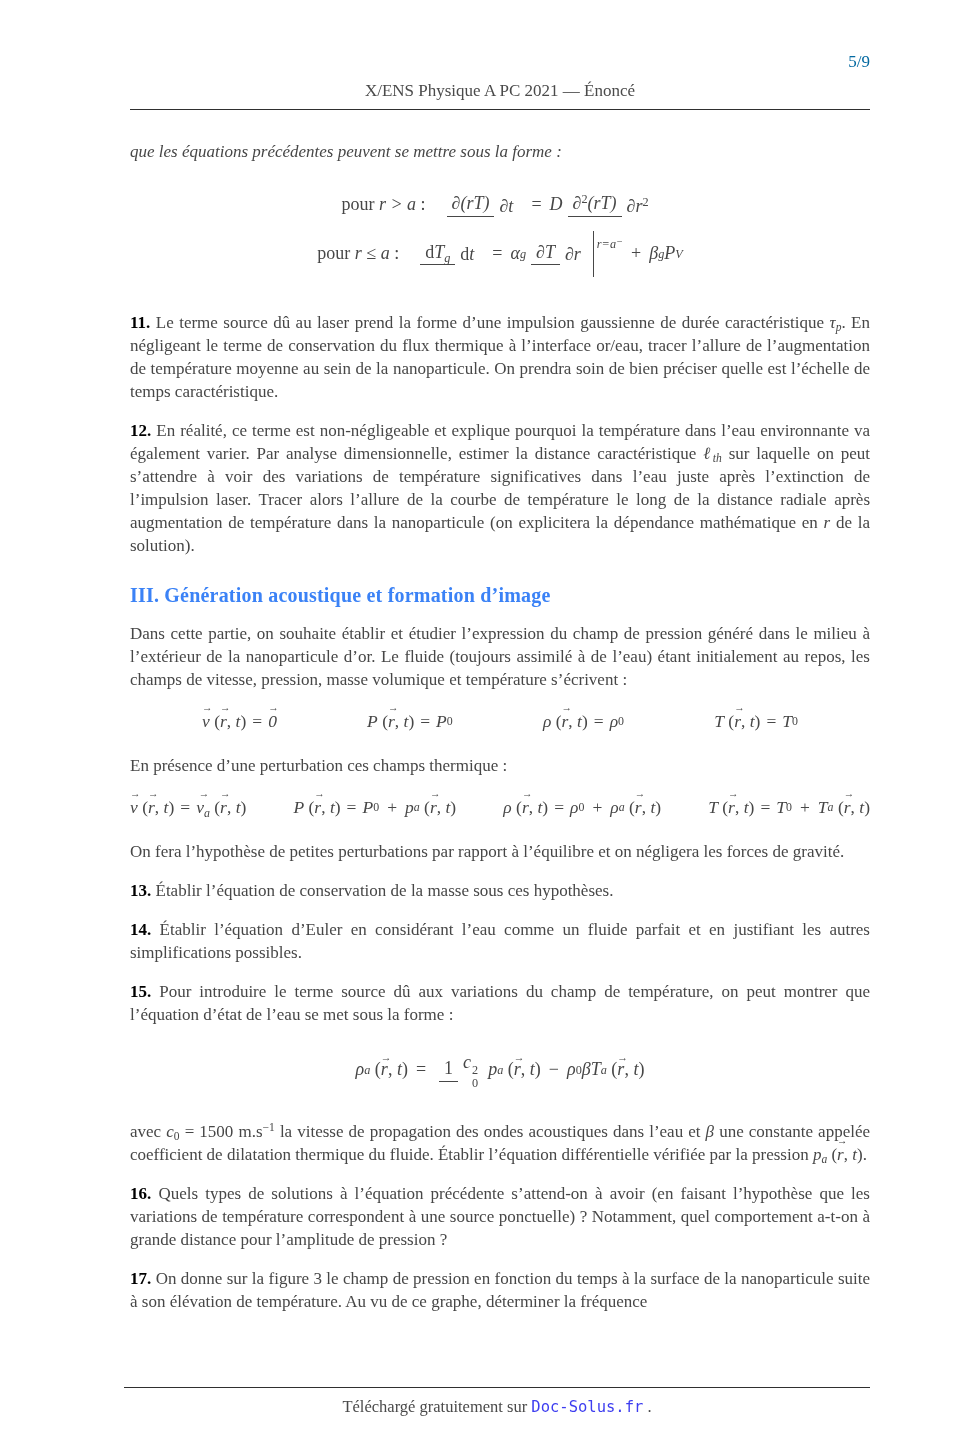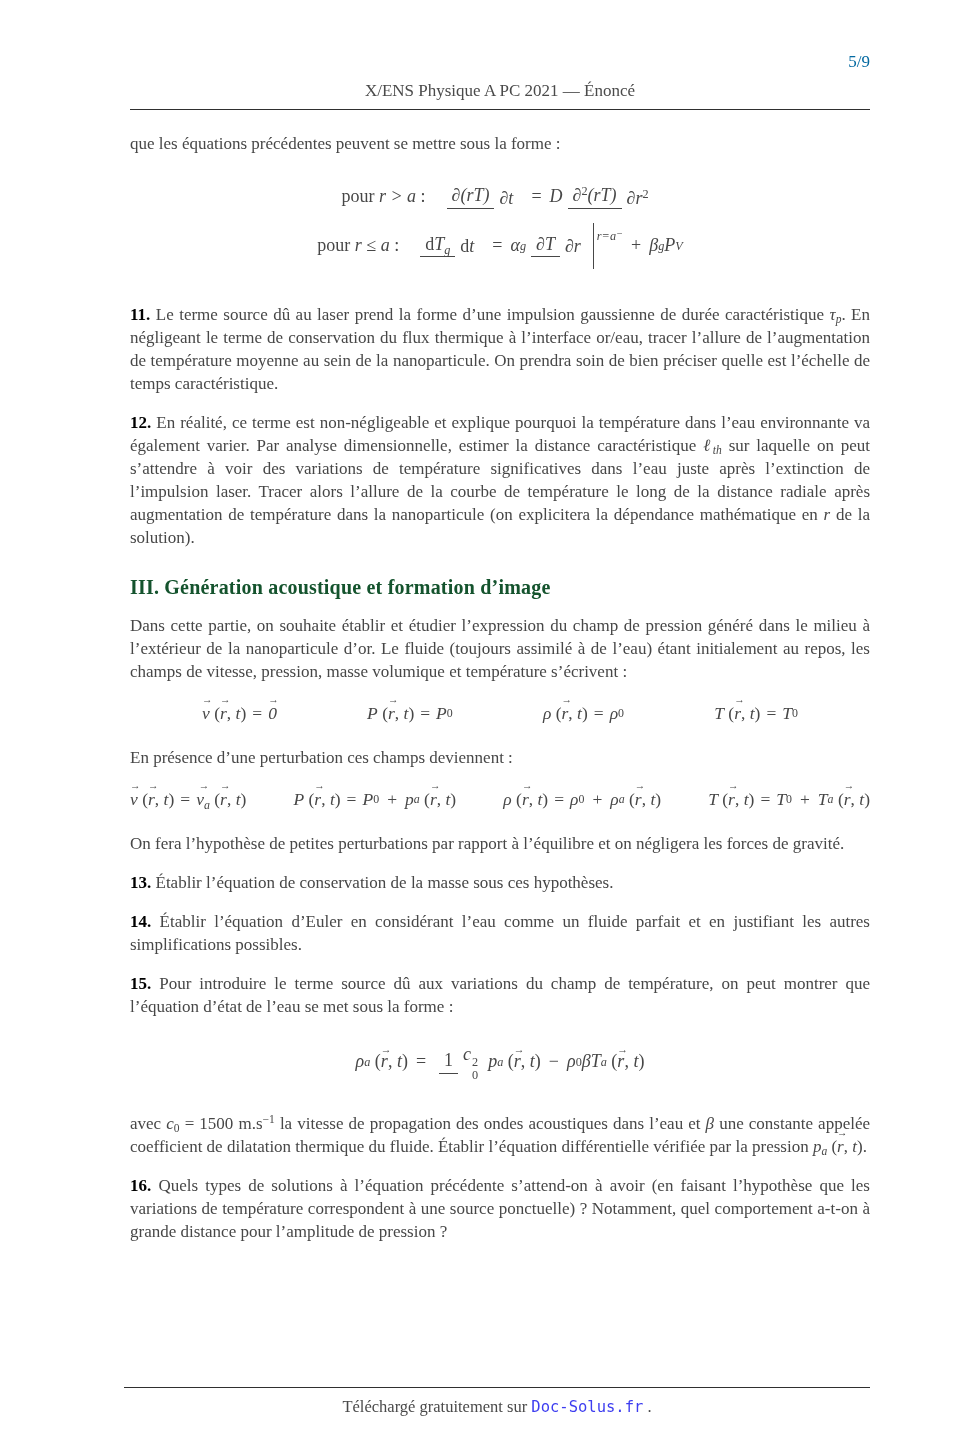--- a/index.html
+++ b/index.html
@@ -10,24 +10,24 @@
     color:#474747; font-size:17px;
   }
   .content { margin:0 110px 0 130px; }
   
   .header { position:relative; padding-top:81px; height:24px; }
   .header-title { text-align:center; font-size:17px; color:#4a4a4a; }
   .header-page { position:absolute; right:0; top:52px; font-size:17px; color:#0369a1; }
   .rule { border:none; border-top:1.6px solid #2f2f2f; margin:4px 0 0 0; }
   
   .para { text-align:justify; line-height:23px; margin:15px 0 16px 0; }
-  .para.first { margin-top:22px; }
+  .para.first { margin-top:30px;font-style:italic; }
   .qnum { font-weight:bold; color:#000000; }
   .section {
-    font-size:20px; font-weight:bold; color:#14532d;
+    font-size:20px; font-weight:bold; color:#3b82f6;
     margin:27px 0 15px 0; letter-spacing:0.2px;
   }
   
   .mi { font-style:italic; }
   .rm { font-style:normal; }
   sub, sup { line-height:0; font-size:0.68em; }
   sub { vertical-align:-0.3em; }
   sup { vertical-align:0.5em; }
   sub.mi, sup.mi { font-style:italic; }
   .vec { position:relative; display:inline-block; font-style:italic; }
@@ -122,21 +122,21 @@
 
     <p class="para">Dans cette partie, on souhaite établir et étudier l’expression du champ de pression généré dans le milieu à l’extérieur de la nanoparticule d’or. Le fluide (toujours assimilé à de l’eau) étant initialement au repos, les champs de vitesse, pression, masse volumique et température s’écrivent :</p>
 
     <div class="eqspread inset">
       <span class="eqi"><span class="vec">v</span>&nbsp;<span class="args"><span class="rm">(</span><span class="vec">r</span><span class="rm">, </span><span class="mi">t</span><span class="rm">)</span></span><span class="rm eqs">=</span><span class="vec">0</span></span>
       <span class="eqi"><span class="mi">P</span>&nbsp;<span class="args"><span class="rm">(</span><span class="vec">r</span><span class="rm">, </span><span class="mi">t</span><span class="rm">)</span></span><span class="rm eqs">=</span><span class="mi">P</span><sub>0</sub></span>
       <span class="eqi"><span class="mi">ρ</span>&nbsp;<span class="args"><span class="rm">(</span><span class="vec">r</span><span class="rm">, </span><span class="mi">t</span><span class="rm">)</span></span><span class="rm eqs">=</span><span class="mi">ρ</span><sub>0</sub></span>
       <span class="eqi"><span class="mi">T</span>&nbsp;<span class="args"><span class="rm">(</span><span class="vec">r</span><span class="rm">, </span><span class="mi">t</span><span class="rm">)</span></span><span class="rm eqs">=</span><span class="mi">T</span><sub>0</sub></span>
     </div>
 
-    <p class="para">En présence d’une perturbation ces champs deviennent :</p>
+    <p class="para">En présence d’une perturbation ces champs thermique :</p>
 
     <div class="eqspread">
       <span class="eqi"><span class="vec">v</span>&nbsp;<span class="args"><span class="rm">(</span><span class="vec">r</span><span class="rm">, </span><span class="mi">t</span><span class="rm">)</span></span><span class="rm eqs">=</span><span class="vec"><span>v</span><sub>a</sub></span>&nbsp;<span class="args"><span class="rm">(</span><span class="vec">r</span><span class="rm">, </span><span class="mi">t</span><span class="rm">)</span></span></span>
       <span class="eqi"><span class="mi">P</span>&nbsp;<span class="args"><span class="rm">(</span><span class="vec">r</span><span class="rm">, </span><span class="mi">t</span><span class="rm">)</span></span><span class="rm eqs">=</span><span class="mi">P</span><sub>0</sub><span class="rm gap">+</span><span class="mi">p</span><sub class="mi">a</sub>&nbsp;<span class="args"><span class="rm">(</span><span class="vec">r</span><span class="rm">, </span><span class="mi">t</span><span class="rm">)</span></span></span>
       <span class="eqi"><span class="mi">ρ</span>&nbsp;<span class="args"><span class="rm">(</span><span class="vec">r</span><span class="rm">, </span><span class="mi">t</span><span class="rm">)</span></span><span class="rm eqs">=</span><span class="mi">ρ</span><sub>0</sub><span class="rm gap">+</span><span class="mi">ρ</span><sub class="mi">a</sub>&nbsp;<span class="args"><span class="rm">(</span><span class="vec">r</span><span class="rm">, </span><span class="mi">t</span><span class="rm">)</span></span></span>
       <span class="eqi"><span class="mi">T</span>&nbsp;<span class="args"><span class="rm">(</span><span class="vec">r</span><span class="rm">, </span><span class="mi">t</span><span class="rm">)</span></span><span class="rm eqs">=</span><span class="mi">T</span><sub>0</sub><span class="rm gap">+</span><span class="mi">T</span><sub class="mi">a</sub>&nbsp;<span class="args"><span class="rm">(</span><span class="vec">r</span><span class="rm">, </span><span class="mi">t</span><span class="rm">)</span></span></span>
     </div>
 
     <p class="para">On fera l’hypothèse de petites perturbations par rapport à l’équilibre et on négligera les forces de gravité.</p>
 
@@ -158,20 +158,21 @@
         </span>
       <span class="mi">p</span><sub class="mi">a</sub>&nbsp;<span class="args"><span class="rm">(</span><span class="vec">r</span><span class="rm">, </span><span class="mi">t</span><span class="rm">)</span></span>
       <span class="rm gap">−</span>
       <span class="mi">ρ</span><sub>0</sub><span class="mi">β</span><span class="mi">T</span><sub class="mi">a</sub>&nbsp;<span class="args"><span class="rm">(</span><span class="vec">r</span><span class="rm">, </span><span class="mi">t</span><span class="rm">)</span></span>
     </div>
 
     <p class="para"><span>avec </span><span class="mi">c</span><sub>0</sub><span> = 1500 m.s</span><sup>−1</sup><span> la vitesse de propagation des ondes acoustiques dans l’eau et </span><span class="mi">β</span><span> une constante appelée coefficient de dilatation thermique du fluide. Établir l’équation différentielle vérifiée par la pression </span><span class="mi">p</span><sub class="mi">a</sub>&nbsp;<span class="args"><span class="rm">(</span><span class="vec">r</span><span class="rm">, </span><span class="mi">t</span><span class="rm">)</span></span><span>.</span></p>
 
     <p class="para"><span class="qnum">16.</span><span> Quels types de solutions à l’équation précédente s’attend-on à avoir (en faisant l’hypothèse que les variations de température correspondent à une source ponctuelle) ? Notamment, quel comportement a-t-on à grande distance pour l’amplitude de pression ?</span></p>
 
+    <p class="para"><span class="qnum">17.</span><span> On donne sur la figure 3 le champ de pression en fonction du temps à la surface de la nanoparticule suite à son élévation de température. Au vu de ce graphe, déterminer la fréquence</span></p>
   </div>
 
   <div class="footer">
     <hr class="footer-rule">
     <div class="footer-text">
       <span>Téléchargé gratuitement sur</span>
       <a class="footer-link">Doc-Solus.fr</a>
       <span>.</span>
     </div>
   </div>

